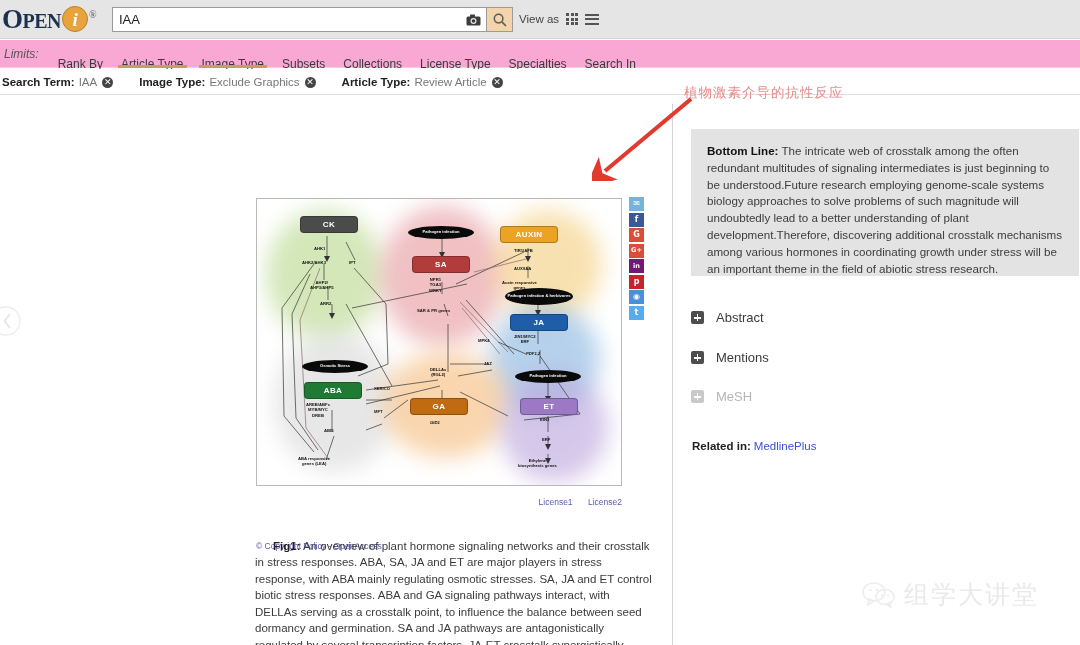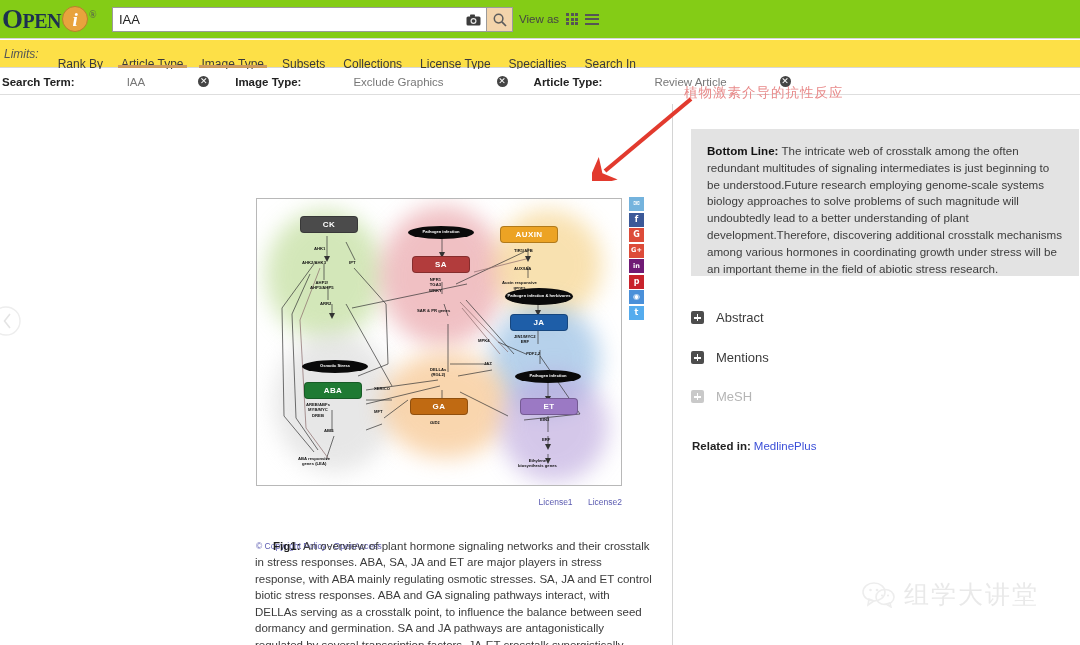--- a/index.html
+++ b/index.html
@@ -10,21 +10,21 @@
     font-family:"Liberation Sans", sans-serif;
     background:#ffffff;
     overflow:hidden;
     position:relative;
     color:#333;
   }
 
   
   #header {
     position:absolute; left:0; top:0; width:1080px; height:39px;
-    background:#84cc16;
+    background:#e5e5e5;
     border-bottom:1px solid #d6d6d6;
   }
   #logo {
     position:absolute; left:2px; top:3px; height:32px;
     display:flex; align-items:center;
   }
   #logo .word {
     font-family:"Liberation Serif", serif;
     font-size:27px; font-weight:bold; color:#1c3050;
     letter-spacing:-0.5px;
@@ -78,42 +78,42 @@
   }
   .grid-icon { display:grid; grid-template-columns:repeat(3,3px);
     grid-template-rows:repeat(3,3px); gap:1.5px; cursor:pointer; }
   .grid-icon i { background:#555; display:block; width:3px; height:3px; }
   .list-icon { display:flex; flex-direction:column; gap:2.5px; cursor:pointer; }
   .list-icon i { display:block; width:14px; height:2px; background:#555; }
 
   
   #limitsbar {
     position:absolute; left:0; top:40px; width:1080px; height:28px;
-    background:#fde047; border-bottom:1px solid #d8d8d8;
+    background:#f9a8d4; border-bottom:1px solid #d8d8d8;
     display:flex; align-items:center; padding-left:4px;
     font-size:12px;
   }
   #limitsbar .lbl { font-style:italic; color:#555; margin-right:10px; font-size:12px; }
   #limitsbar .tab {
     padding:12px 9px; height:27px; line-height:25px;
     color:#3a3a3a; cursor:pointer; position:relative;
     font-size:12px;
   }
   #limitsbar .tab.active::after {
     content:""; position:absolute; left:6px; right:6px; bottom:-1px;
     height:3px; background:#cd9b5e;
   }
 
   
   #filterbar {
     position:absolute; left:0; top:69px; width:1080px; height:26px;
     background:#fff; border-bottom:1px solid #dedede;
     display:flex; align-items:center; font-size:11.5px;
   }
-  .chip { display:flex; align-items:flex-start; margin-right:26px;gap:48px; }
+  .chip { display:flex; align-items:flex-end; margin-right:26px; }
   .chip:first-child { margin-left:2px; }
   .chip b { color:#222; font-weight:bold; margin-right:4px; }
   .chip span.val { color:#777; }
   .xbtn {
     display:inline-flex; align-items:center; justify-content:center;
     width:11px; height:11px; border-radius:50%;
     background:#444; color:#fff; font-size:9px; line-height:1;
     margin-left:5px; cursor:pointer; font-family:"DejaVu Sans", sans-serif;
   }
 

